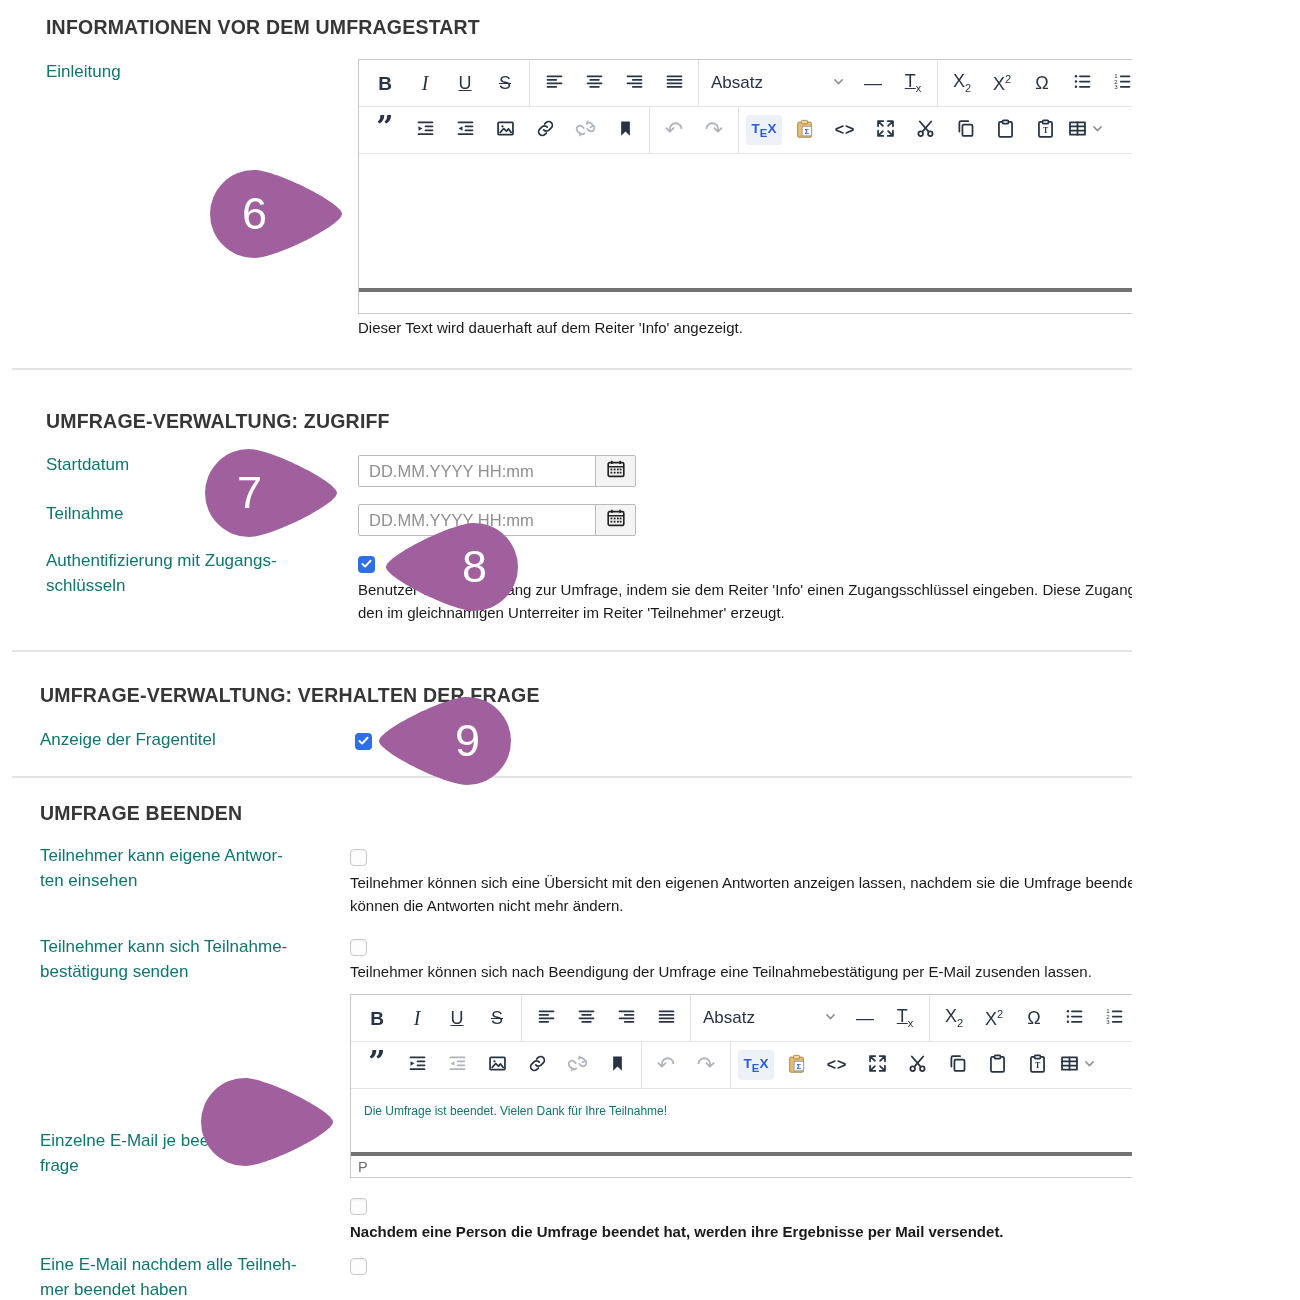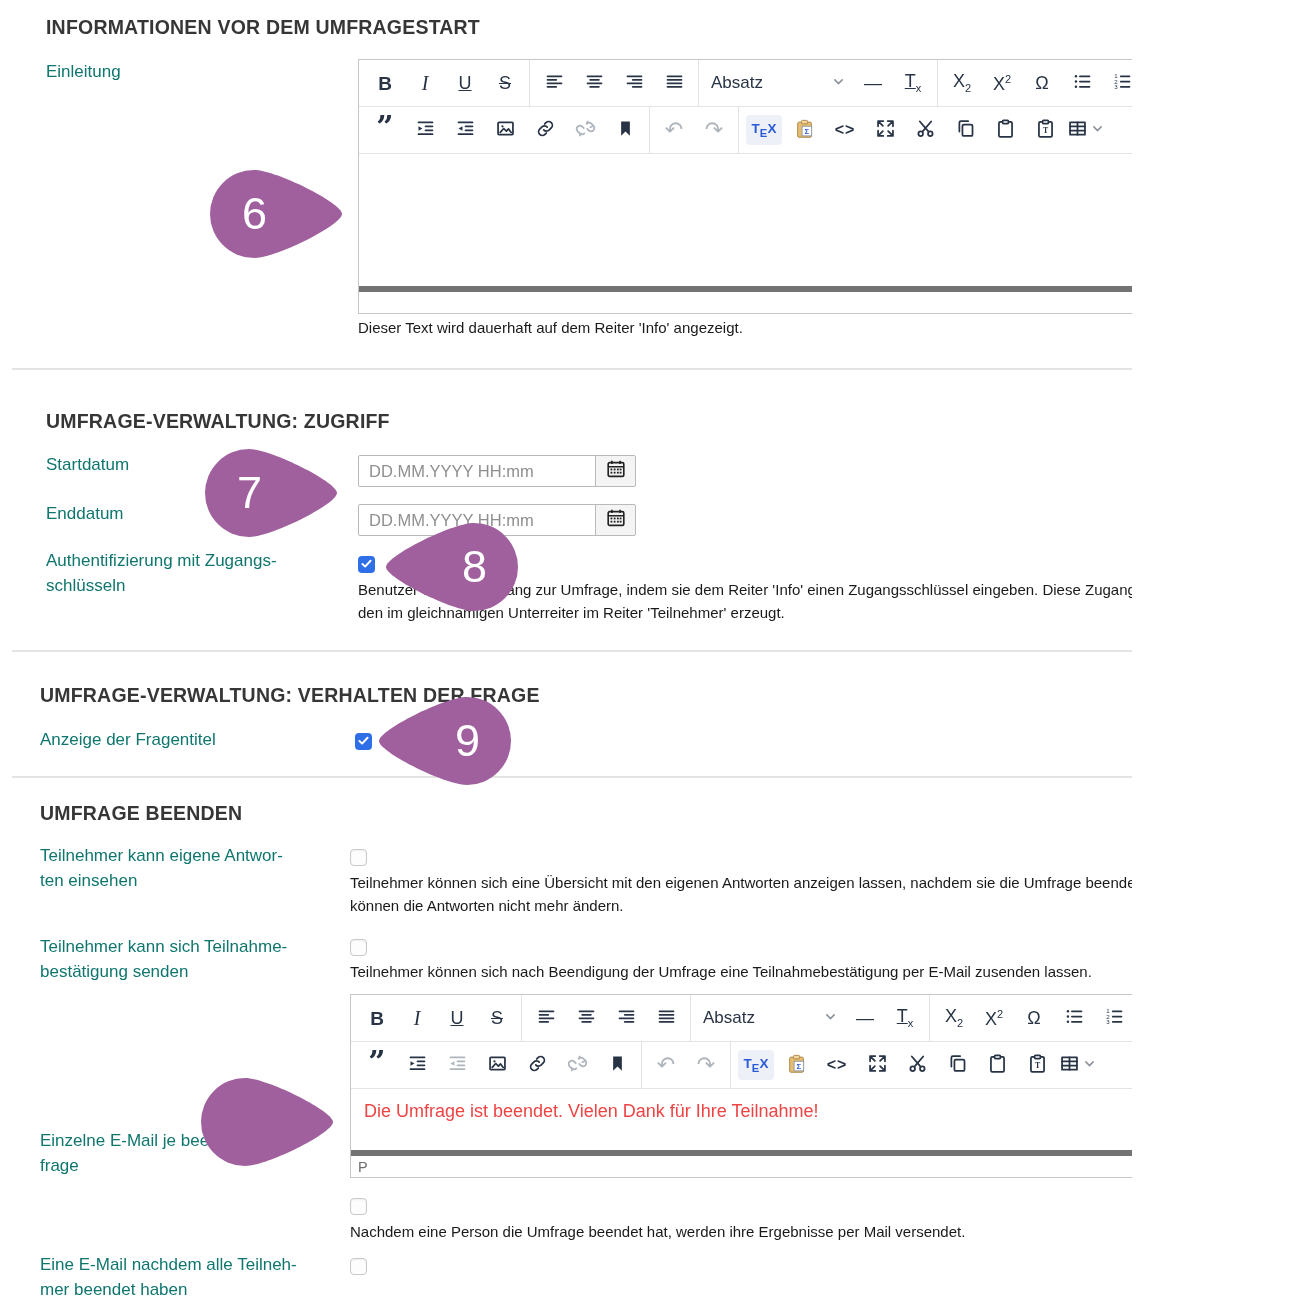--- a/index.html
+++ b/index.html
@@ -39,21 +39,21 @@
   .gs{text-decoration:line-through;font-size:18px;}
   .gq{font-family:"DejaVu Serif",serif;font-size:30px;font-weight:700;line-height:.4;margin-top:12px;}
   .gundo{font-size:22px;}
   .gcode{font-weight:700;letter-spacing:1px;font-size:16px;}
   .g sub,.g sup{font-size:11px;}
   .gclear u{text-decoration:underline;}
   .fmt-select{display:flex;align-items:center;justify-content:space-between;width:150px;height:36px;
       padding:0 8px;color:#283445;font-size:17px;background:transparent;border:none;}
   .texbtn{background:#edf1f7;border-radius:4px;color:#2a5bd7;font-weight:700;font-size:13.5px;
       width:36px;height:30px;display:flex;align-items:center;justify-content:center;border:none;margin:6px 3px;}
-  .ed-content{border-bottom:6px solid #737373;padding:10px 13px;font-size:18px;line-height:24px;color:#ef4444;box-sizing:border-box;}
+  .ed-content{border-bottom:4px solid #737373;padding:10px 13px;font-size:12px;line-height:24px;color:#0f766e;box-sizing:border-box;}
   .ed-content.h1{height:138px;}
   .ed-content.h2{height:67px;}
   .ed-status{height:21px;display:flex;justify-content:space-between;align-items:center;padding:0 7px;
       color:#6f6f6f;font-size:14.5px;}
 
   
   .callout{position:absolute;width:132px;height:88px;z-index:40;pointer-events:none;}
   .callout svg{position:absolute;left:0;top:0;}
   .co-num{position:absolute;top:0;width:88px;height:88px;display:flex;align-items:center;justify-content:center;
       color:#fff;font-size:45px;font-weight:400;letter-spacing:-1px;}
@@ -274,21 +274,21 @@
               <rect x="13" y="11.5" width="2" height="2"></rect>
               <rect x="16" y="11.5" width="2" height="2"></rect>
               <rect x="6" y="15" width="2" height="2"></rect>
               <rect x="9.5" y="15" width="2" height="2"></rect>
               <rect x="13" y="15" width="2" height="2"></rect>
               <rect x="16" y="15" width="2" height="2"></rect>
             </g>
           </svg></span>
       </span>
   </div>
-  <div class="abs lbl" style="left:46px;top:501px;">Enddatum</div>
+  <div class="abs lbl" style="left:46px;top:501px;">Teilnahme</div>
   <div class="dategroup" style="left:358px;top:504px;">
     <input type="text" placeholder="DD.MM.YYYY HH:mm" style="">
     <span class="datebtn">
         <span><svg width="22" height="22" viewBox="0 0 24 24" fill="none" stroke="#222" stroke-width="1.8">
             <rect x="3.5" y="5" width="17" height="15" rx="1.5"></rect>
             <path d="M3.5 9.5h17M7.5 3v3.5M16.5 3v3.5"></path>
             <g fill="#222" stroke="none">
               <rect x="6" y="11.5" width="2" height="2"></rect>
               <rect x="9.5" y="11.5" width="2" height="2"></rect>
               <rect x="13" y="11.5" width="2" height="2"></rect>
@@ -523,21 +523,21 @@
       <span>P</span>
       <span><svg width="13" height="13" viewBox="0 0 14 14" stroke="#8a8a8a" stroke-width="1.4" fill="none">
             <path d="M12 2L2 12M12 7L7 12"></path>
           </svg></span>
     </div>
   </div>
 
   <div class="abs lbl" style="left:40px;top:1128px;">Einzelne E-Mail je beendeter Um-
 frage</div>
   <span class="cb off" style="left:350px;top:1198px;"></span>
-  <div class="abs help" style="left:350px;top:1220px;">Nachdem eine Person die Umfrage beendet hat, werden ihre Ergebnisse per Mail versendet.</div>
+  <div class="abs help" style="left:350px;top:1220px;font-weight:bold;">Nachdem eine Person die Umfrage beendet hat, werden ihre Ergebnisse per Mail versendet.</div>
 
   <div class="abs lbl" style="left:40px;top:1252px;">Eine E-Mail nachdem alle Teilneh-
 mer beendet haben</div>
   <span class="cb off" style="left:350px;top:1258px;"></span>
 
   <div class="callout co-right" style="left:210px;top:170px;">
     <svg width="132" height="88" viewBox="0 0 132 88">
         <path d="M44 0 A44 44 0 1 0 44 88 C 66 88 132 55 132 44 C 132 33 66 0 44 0 Z" fill="#a0609e"></path>
       </svg>
     <span class="co-num">6</span>

